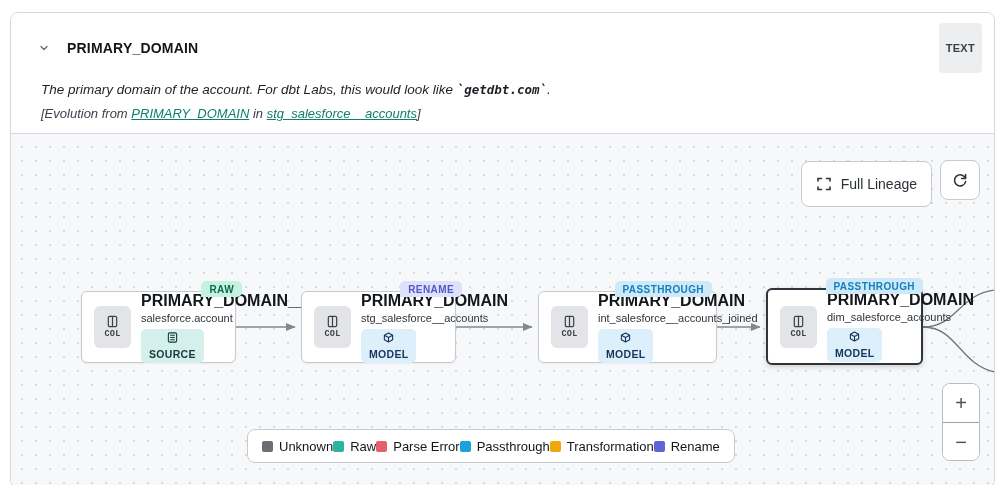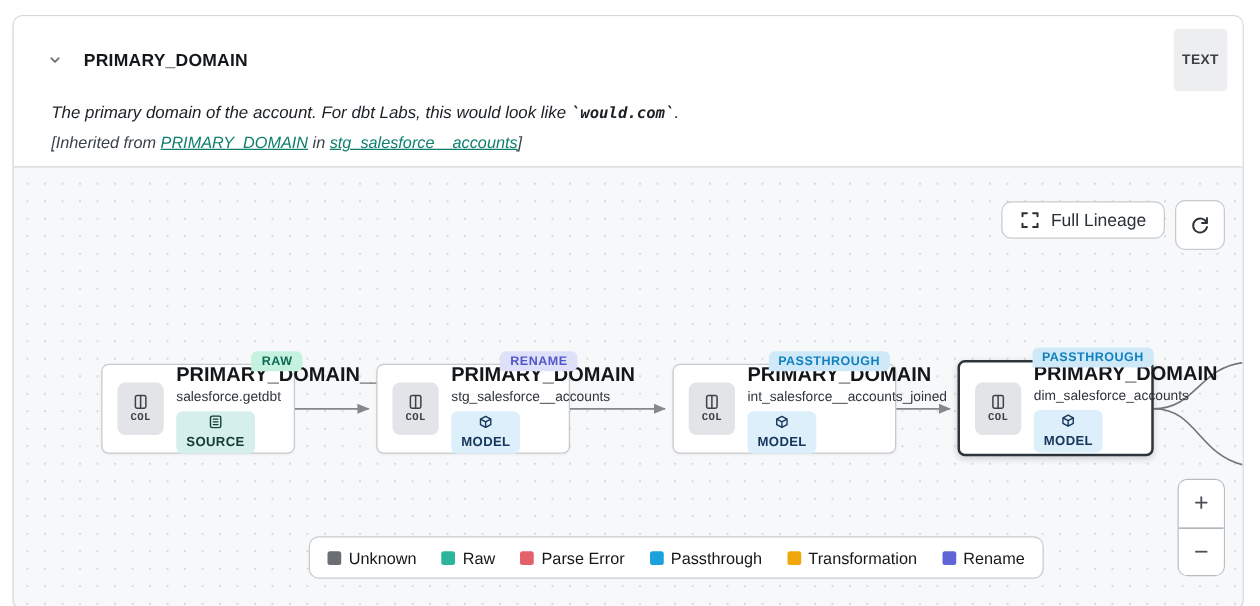--- a/index.html
+++ b/index.html
@@ -28,21 +28,21 @@
     position: relative; flex: 1; border-top: 1px solid #d5d8dc;
     background-color: #f7f8f9;
     background-image: radial-gradient(#d6d8db 1px, transparent 1.2px);
     background-size: 14px 14px; background-position: 4px 6px;
   }
   .edges { position: absolute; inset: 0; width: 100%; height: 100%; pointer-events: none; }
   
   .btn { display: inline-flex; align-items: center; gap: 9px; background: #fff;
     border: 1px solid #c7cbd0; border-radius: 8px; color: #2b3136; cursor: pointer;
     font-size: 14px; font-family: inherit; }
-  .full-lineage { position: absolute; top: 27px; right: 62px; height: 30px; padding: 0 14px; }
+  .full-lineage { position: absolute; top: 27px; right: 62px; height: 46px; padding: 0 14px; }
   .refresh { position: absolute; top: 26px; right: 14px; width: 40px; height: 40px; justify-content: center; }
   
   .node { position: absolute; background: #fff; border: 1px solid #c6c9ce; border-radius: 6px;
     display: flex; align-items: center; gap: 10px; padding: 8px 10px 8px 12px; cursor: pointer;
     box-shadow: 0 1px 2px rgba(20,25,30,0.05); }
   .node.selected { border: 2px solid #2e343b; box-shadow: 0 2px 5px rgba(20,25,30,0.18); }
   .node-tag { position: absolute; top: -11px; font-size: 10px; font-weight: bold;
     letter-spacing: 0.4px; padding: 3px 8px 2px; border-radius: 5px 5px 5px 0; }
   .col-chip { background: #e2e4e7; border-radius: 6px; width: 37px; height: 42px;
     display: flex; flex-direction: column; align-items: center; justify-content: center;
@@ -59,21 +59,21 @@
   .lens-bar { position: absolute; left: 26px; bottom: 24px; display: flex; height: 34px;
     border-radius: 8px; box-shadow: 0 1px 2px rgba(20,25,30,0.08); }
   .lens-btn { display: flex; align-items: center; gap: 7px; background: #0b4a42; color: #fff;
     border: 1px solid #0b4a42; border-radius: 8px 0 0 8px; padding: 0 12px; font-size: 13.5px;
     font-weight: bold; cursor: pointer; font-family: inherit; }
   .lens-select { display: flex; align-items: center; gap: 9px; background: #fff; color: #22272c;
     border: 1px solid #c7cbd0; border-left: none; border-radius: 0 8px 8px 0; padding: 0 12px;
     font-size: 14px; cursor: pointer; font-family: inherit; }
   
   .legend { position: absolute; left: 236px; bottom: 24px; height: 34px; display: flex;
-    align-items: center; gap: 20px; background: #fff; border: 1px solid #c7cbd0;
+    align-items: center; gap: 0; background: #fff; border: 1px solid #c7cbd0;
     border-radius: 8px; padding: 0 14px; }
   .leg-item { display: flex; align-items: center; gap: 6px; font-size: 13px; color: #14171a; }
   .leg-swatch { width: 11px; height: 11px; border-radius: 2px; display: inline-block; }
   
   .zoomer { position: absolute; right: 14px; bottom: 26px; width: 38px; border: 1px solid #b9bdc2;
     border-radius: 8px; background: #fff; overflow: hidden; display: flex; flex-direction: column; }
   .zoom-btn { height: 38px; background: #fff; border: none; font-size: 20px; color: #4a5056;
     cursor: pointer; font-family: inherit; line-height: 1; }
   .zoom-btn + .zoom-btn { border-top: 1px solid #9aa0a6; }
 </style>
@@ -87,24 +87,24 @@
       <button class="chev-btn">
         <svg width="14" height="14" viewBox="0 0 14 14">
             <polyline points="4,5.5 7,8.5 10,5.5" fill="none" stroke="#6b7076" stroke-width="1.4" stroke-linecap="round" stroke-linejoin="round"></polyline>
           </svg>
       </button>
       <span class="hdr-title">PRIMARY_DOMAIN</span>
       <span class="spacer"></span>
       <span class="type-badge">TEXT</span>
     </div>
     <div class="desc">
-      <span>The primary domain of the account. For dbt Labs, this would look like </span><code>`would.com`</code><span>.</span>
+      <span>The primary domain of the account. For dbt Labs, this would look like </span><code>`getdbt.com`</code><span>.</span>
     </div>
     <div class="inherited">
-      <span>[Inherited from </span><a>PRIMARY_DOMAIN</a><span> in </span><a>stg_salesforce__accounts</a><span>]</span>
+      <span>[Evolution from </span><a>PRIMARY_DOMAIN</a><span> in </span><a>stg_salesforce__accounts</a><span>]</span>
     </div>
   </div>
 
   <div class="canvas">
 
     <svg class="edges">
       <defs>
         <marker id="arrow" markerWidth="8" markerHeight="8" refX="6.5" refY="3.5" orient="auto">
           <polygon points="0,0.6 7,3.5 0,6.4" fill="#83888d"></polygon>
         </marker>
@@ -138,21 +138,21 @@
       <span class="node-tag" style="right: -7px; background-color: rgb(197, 242, 223); color: rgb(13, 105, 83);">RAW</span>
       <span class="col-chip">
         <svg width="13" height="13" viewBox="0 0 14 14">
             <rect x="2.5" y="1.5" width="9" height="11" rx="1.5" fill="none" stroke="#3c4248" stroke-width="1.3"></rect>
             <line x1="7" y1="1.5" x2="7" y2="12.5" stroke="#3c4248" stroke-width="1.3"></line>
           </svg>
         <span class="lbl">COL</span>
       </span>
       <span class="node-body">
         <span class="node-title">PRIMARY_DOMAIN__C</span>
-        <span class="node-sub">salesforce.getdbt</span>
+        <span class="node-sub">salesforce.account</span>
         <span class="res-badge res-source">
           <svg width="11" height="11" viewBox="0 0 12 12">
               <rect x="1.5" y="1" width="9" height="10" rx="1.5" fill="none" stroke="#143b35" stroke-width="1.2"></rect>
               <line x1="3.5" y1="3.6" x2="8.5" y2="3.6" stroke="#143b35" stroke-width="1.2"></line>
               <line x1="3.5" y1="6" x2="8.5" y2="6" stroke="#143b35" stroke-width="1.2"></line>
               <line x1="3.5" y1="8.4" x2="8.5" y2="8.4" stroke="#143b35" stroke-width="1.2"></line>
             </svg>
           <span>SOURCE</span>
         </span>
       </span>

